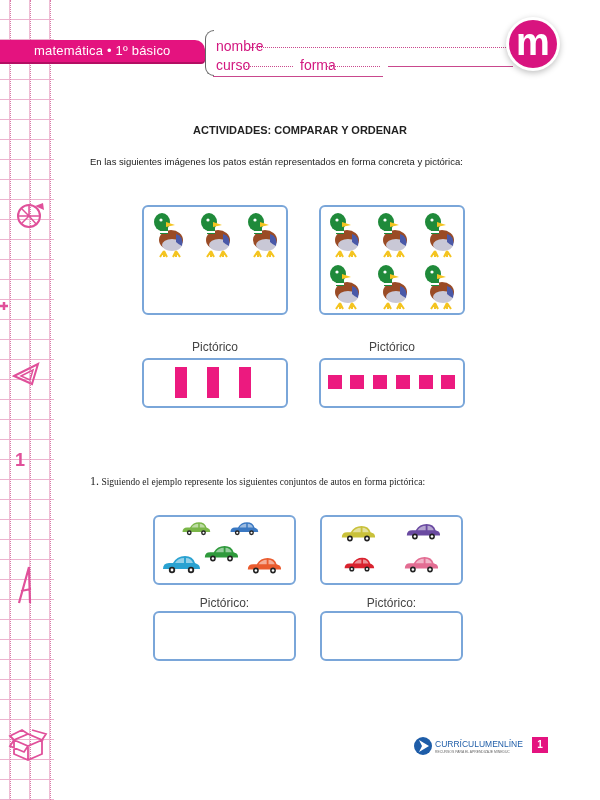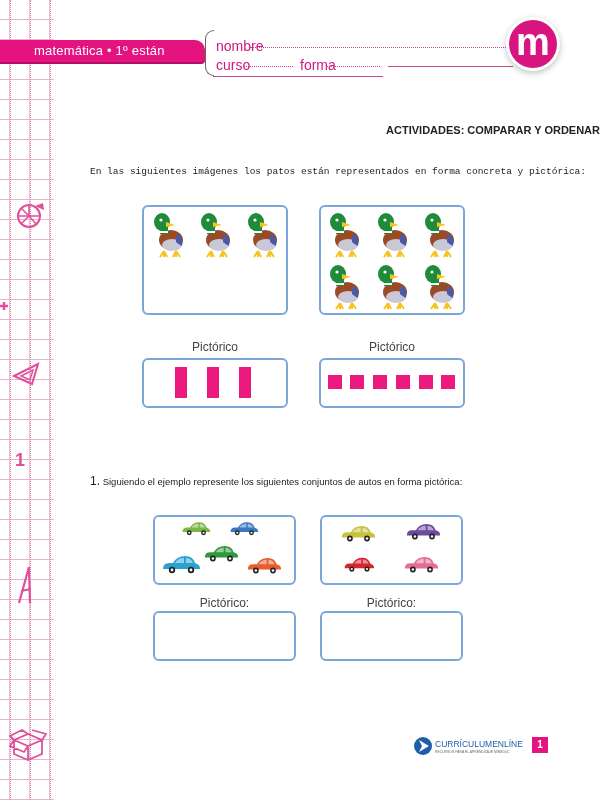--- a/index.html
+++ b/index.html
@@ -13,43 +13,43 @@
   .grid-v{position:absolute;top:0;width:1px;height:800px;border-left:1px dotted #d97aa8;}
   .band{position:absolute;left:0;top:40px;width:205px;height:22px;background:#e4137f;border-radius:0 10px 4px 0;
     box-shadow:0 2px 0 #b30e63;}
   .band-text{position:absolute;left:34px;top:43px;color:#fff;font-family:"Liberation Sans",sans-serif;font-size:13px;letter-spacing:.2px;}
   .form-label{position:absolute;font-family:"Liberation Sans",sans-serif;font-size:14px;color:#d2177f;}
   .dots{position:absolute;border-bottom:1px dotted #c9488d;height:0;}
   .form-underline{position:absolute;border-bottom:1px solid #c9488d;}
   .bracket{position:absolute;left:205px;top:30px;width:8px;height:44px;border:1px solid #555;border-right:none;border-radius:10px 0 0 10px;border-color:#666 transparent #666 #666;}
   .logo-m{position:absolute;left:509px;top:20px;width:48px;height:48px;border-radius:50%;background:#d8147f;
     box-shadow:0 0 0 3px #fff,0 2px 6px 3px rgba(0,0,0,.25);color:#fff;font-family:"Liberation Sans",sans-serif;font-weight:bold;font-size:38px;line-height:44px;text-align:center;}
-  .title{position:absolute;left:0;width:600px;top:124px;text-align:right;font-family:"Liberation Sans",sans-serif;font-size:11px;font-weight:bold;}
-  .intro{position:absolute;left:90px;top:166px;font-family:Liberation Mono, monospace;font-size:9.5px;}
+  .title{position:absolute;left:0;width:600px;top:124px;text-align:center;font-family:"Liberation Sans",sans-serif;font-size:11px;font-weight:bold;}
+  .intro{position:absolute;left:90px;top:156px;font-family:Liberation Sans, sans-serif;font-size:9.5px;}
   .box{position:absolute;border:2px solid #7aa6d9;border-radius:6px;background:#fff;}
   .duck{position:absolute;width:34px;height:50px;}
   .pic-label{position:absolute;font-family:"Liberation Sans",sans-serif;font-size:12px;color:#444;text-align:center;}
   .bar{position:absolute;background:#ec1a7f;}
-  .q1{position:absolute;left:90px;top:474px;font-family:Liberation Sans, sans-serif;font-size:9.5px;}
+  .q1{position:absolute;left:90px;top:474px;font-family:Liberation Serif, serif;font-size:9.5px;}
   .q1 .num{font-size:12px;}
   .car{position:absolute;}
   .footer-logo{position:absolute;left:413px;top:735px;width:110px;height:22px;}
   .page-num{position:absolute;left:532px;top:737px;width:16px;height:16px;background:#e4137f;color:#fff;font-size:10px;font-weight:bold;text-align:center;line-height:16px;font-family:"Liberation Sans",sans-serif;}
   .side-icon{position:absolute;}
 </style>
 </head>
 <body>
 
 <div class="grid"></div>
 <div class="grid-v" style="left:10px"></div>
 <div class="grid-v" style="left:30px"></div>
 <div class="grid-v" style="left:50px"></div>
 
 <div class="band"></div>
-<div class="band-text">matemática  •  1º están</div>
+<div class="band-text">matemática  •  1º básico</div>
 
 <div class="bracket"></div>
 <div class="form-label" style="left:216px;top:38px">nombre</div>
 <div class="dots" style="left:250px;top:47px;width:258px"></div>
 <div class="form-label" style="left:216px;top:57px">curso</div>
 <div class="dots" style="left:243px;top:66px;width:50px"></div>
 <div class="form-label" style="left:300px;top:57px">forma</div>
 <div class="dots" style="left:326px;top:66px;width:54px"></div>
 <div class="form-underline" style="left:213px;top:76px;width:170px"></div>
 <div class="form-underline" style="left:388px;top:66px;width:125px"></div>

